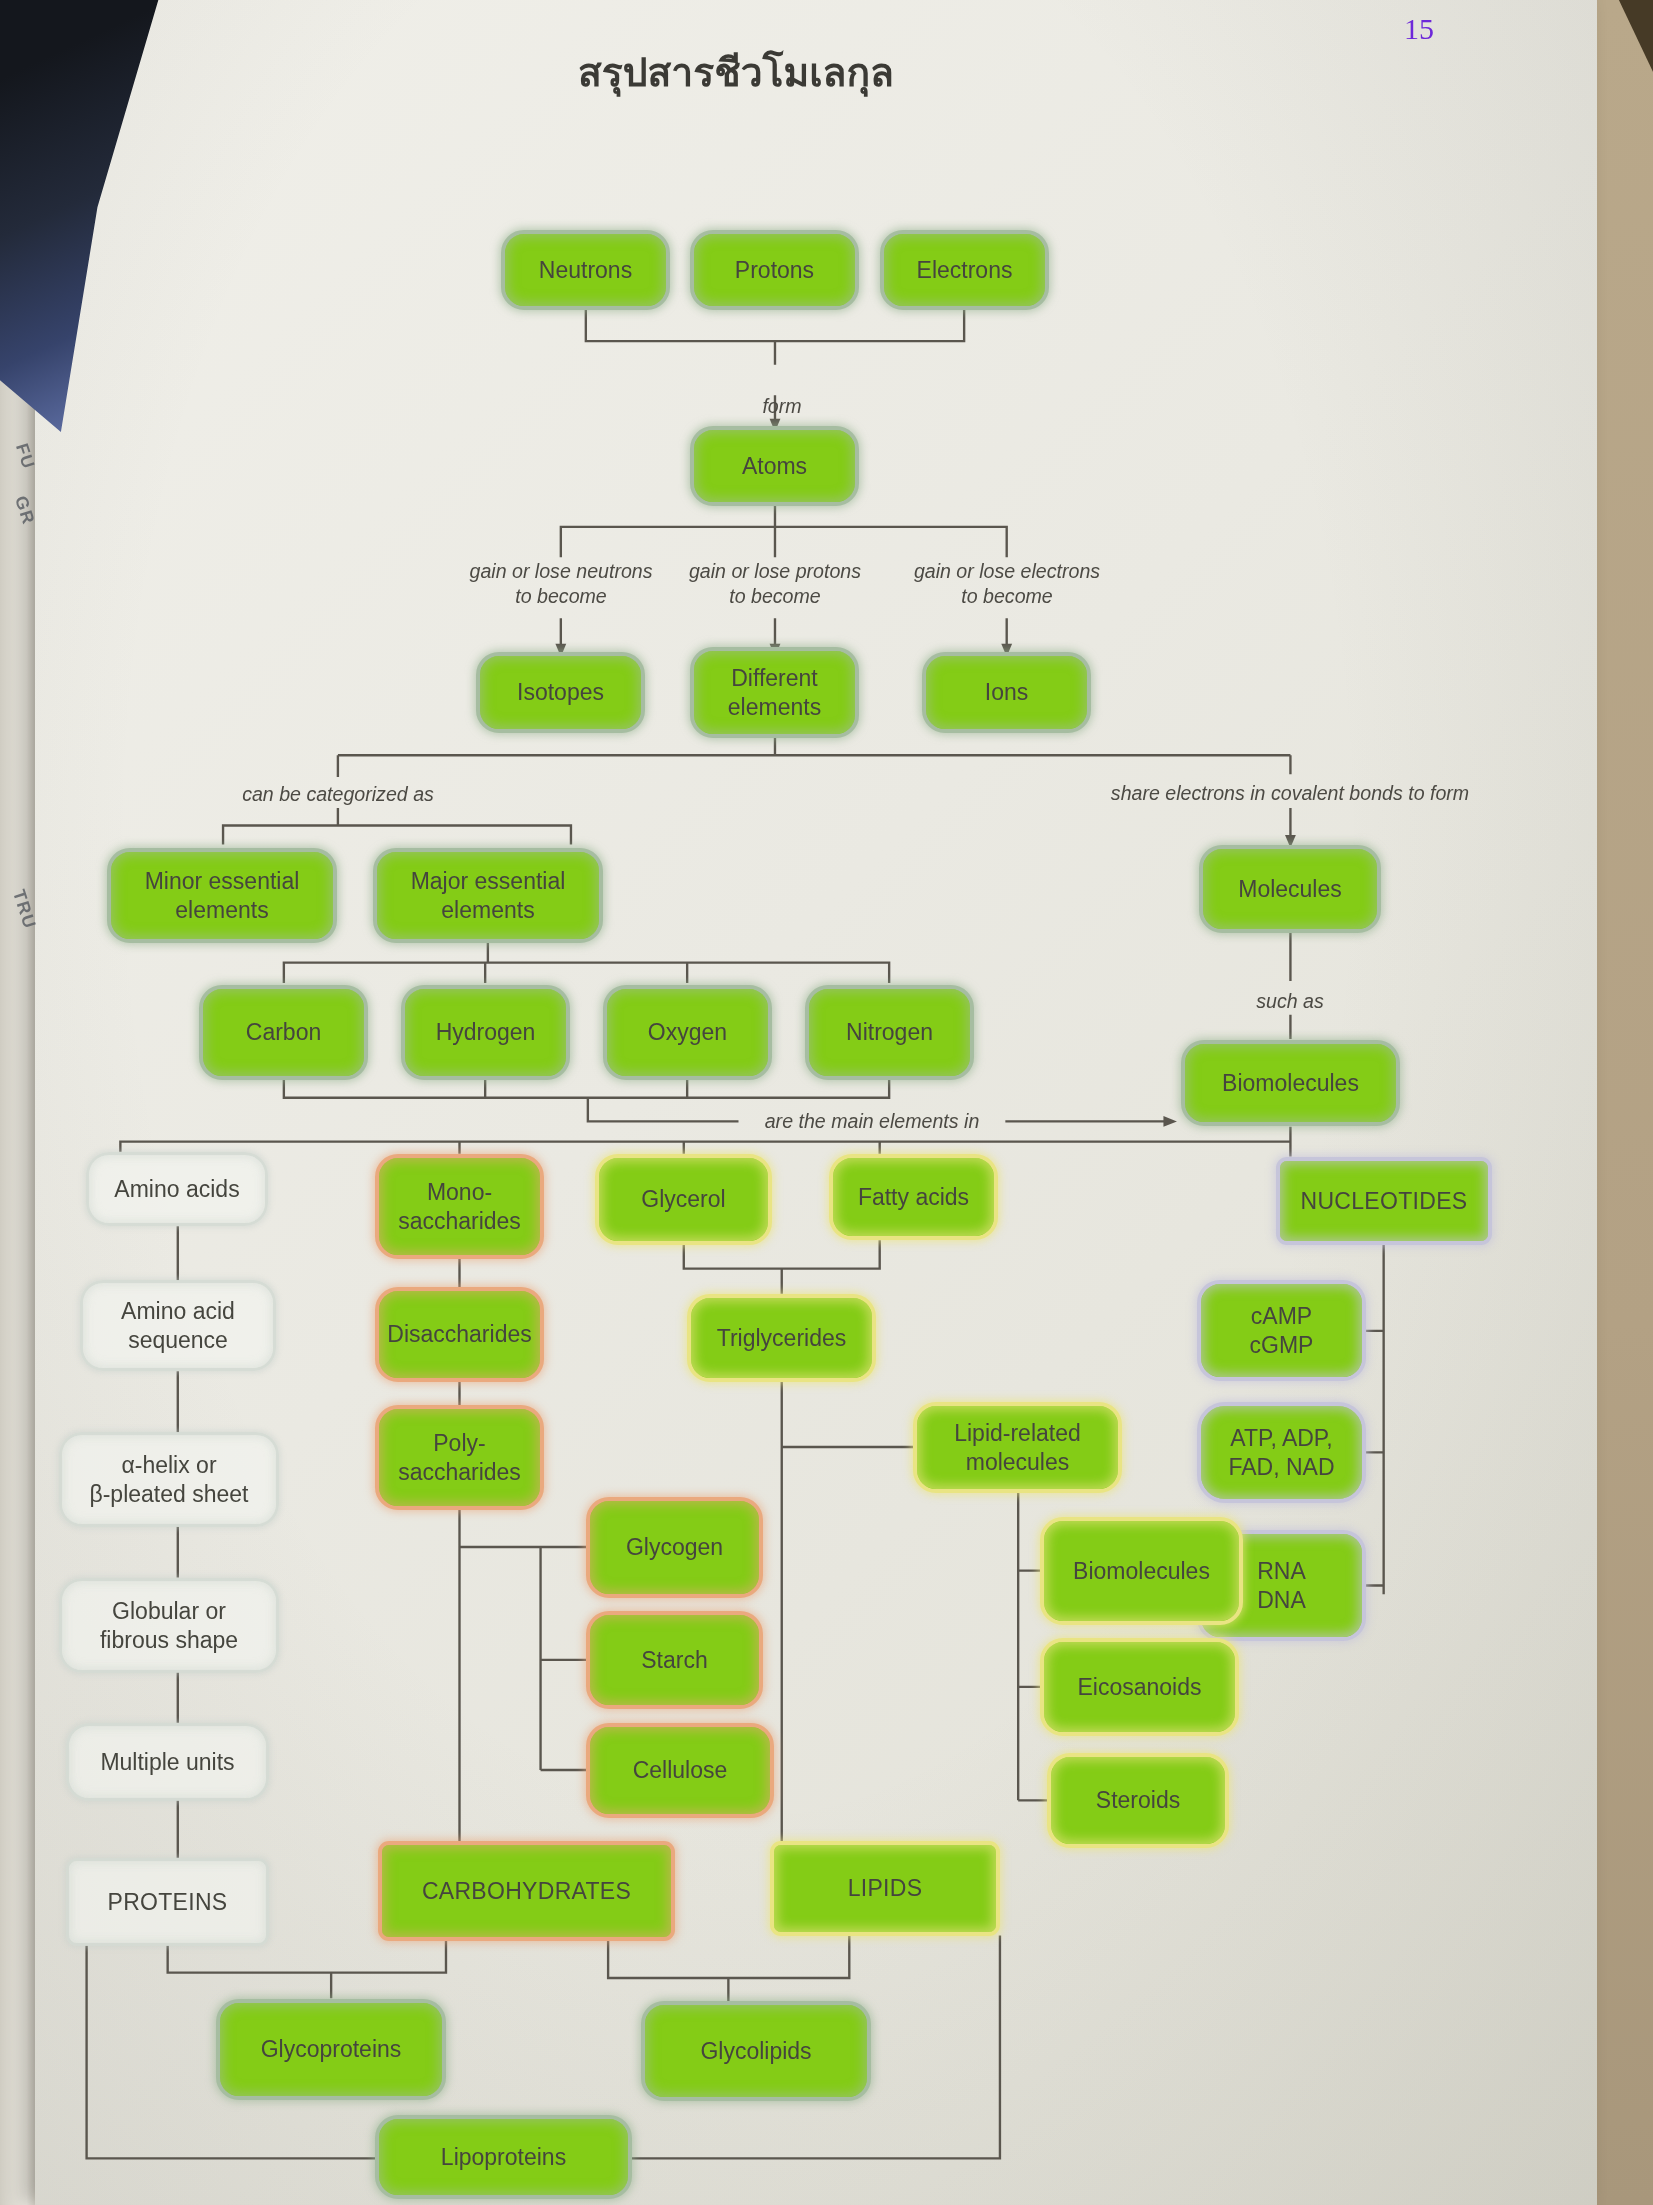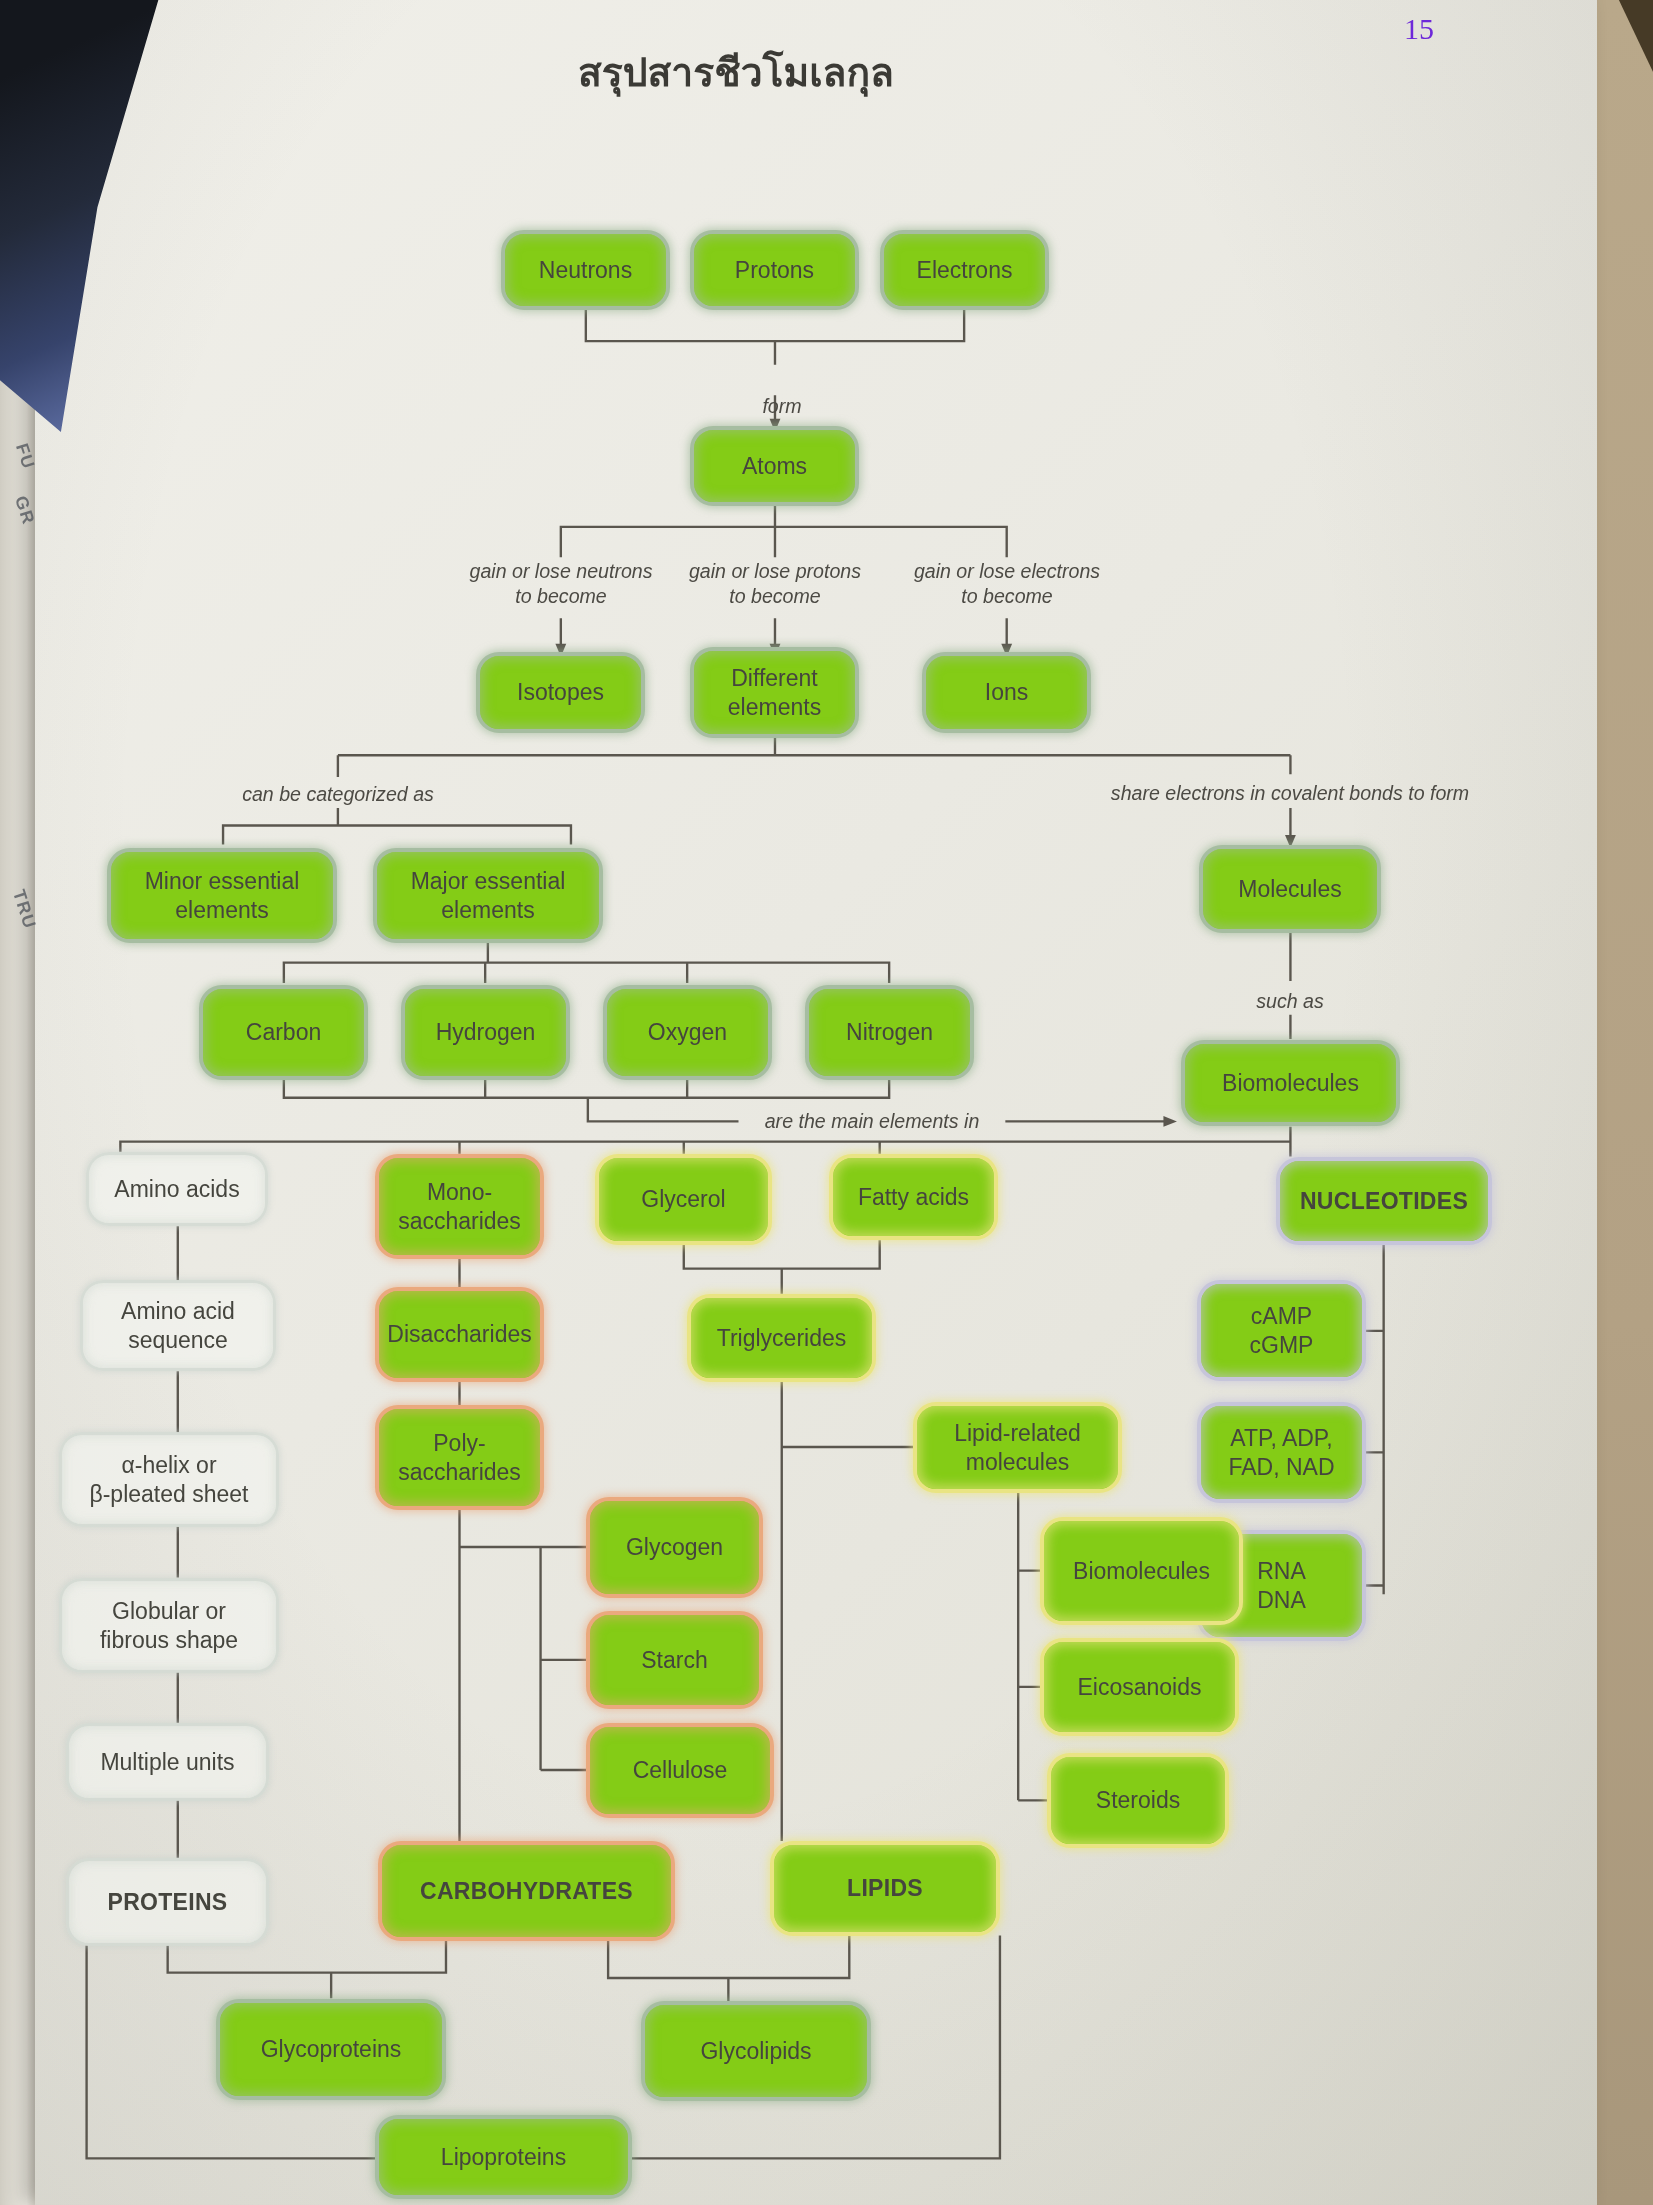--- a/index.html
+++ b/index.html
@@ -51,21 +51,21 @@
     text-align:center;white-space:pre-line;border-radius:23px;
     font-size:23px;line-height:1.22;color:#45453e;background:#84cc16;z-index:6;
     box-sizing:border-box;
   }
   .green{border:4.7px solid #a6bda1;box-shadow:0 0 8px 2px rgba(150,180,145,.6),inset 0 0 10.8px 4px rgba(166,189,161,.5);}
   .orange{border:4.7px solid #eaa97e;box-shadow:0 0 8px 2px rgba(234,169,126,.6),inset 0 0 10.8px 4px rgba(234,169,126,.5);}
   .yellow{border:4.7px solid #e9e483;box-shadow:0 0 8px 2px rgba(233,228,131,.7),inset 0 0 10.8px 4px rgba(233,228,131,.6);}
   .lavender{border:4.7px solid #c6c5da;box-shadow:0 0 8px 2px rgba(198,197,218,.7),inset 0 0 10.8px 4px rgba(198,197,218,.6);}
   .faint{border:3.4px solid rgba(196,206,199,.6);background:rgba(243,244,239,.65);
     box-shadow:0 0 5.4px 1.4px rgba(196,206,199,.4),inset 0 0 8px 2.7px rgba(196,206,199,.35);}
-  .bold{font-weight:bold;letter-spacing:0.3px;}
+  .bold{font-weight:normal;letter-spacing:0.3px;border-radius:11px;}
   .elabel{
     position:absolute;transform:translateX(-50%);font-style:italic;font-size:19.6px;
     line-height:1.3;color:#4c4a44;text-align:center;white-space:pre-line;z-index:6;
   }
 </style>
 </head>
 <body>
 
 <div class="prev-pages"></div>
 
@@ -154,21 +154,21 @@
 <div class="box yellow" style="left:795px;top:1154px;width:169px;height:86px;margin-left:34px;">Fatty acids</div>
 <div class="box lavender bold" style="left:1276px;top:1157px;width:216px;height:88px;">NUCLEOTIDES</div>
 
 <div class="box faint" style="left:80px;top:1280px;width:196px;height:91px;">Amino acid
 sequence</div>
 <div class="box orange" style="left:375px;top:1287px;width:169px;height:95px;">Disaccharides</div>
 <div class="box yellow" style="left:687px;top:1294px;width:189px;height:88px;">Triglycerides</div>
 <div class="box lavender" style="left:1197px;top:1280px;width:169px;height:101px;">cAMP
 cGMP</div>
 
-<div class="box lavender" style="left:1197px;top:1402px;width:169px;height:101px;">ATP, ADP,
+<div class="box lavender" style="left:1197px;top:1402px;width:169px;height:101px;border-radius:28px;">ATP, ADP,
 FAD, NAD</div>
 
 <div class="box faint" style="left:59px;top:1432px;width:220px;height:95px;">α-helix or
 β-pleated sheet</div>
 <div class="box orange" style="left:375px;top:1405px;width:169px;height:105px;">Poly-
 saccharides</div>
 <div class="box yellow" style="left:913px;top:1402px;width:209px;height:91px;">Lipid-related
 molecules</div>
 
 <div class="box lavender" style="left:1197px;top:1530px;width:169px;height:111px;">RNA

